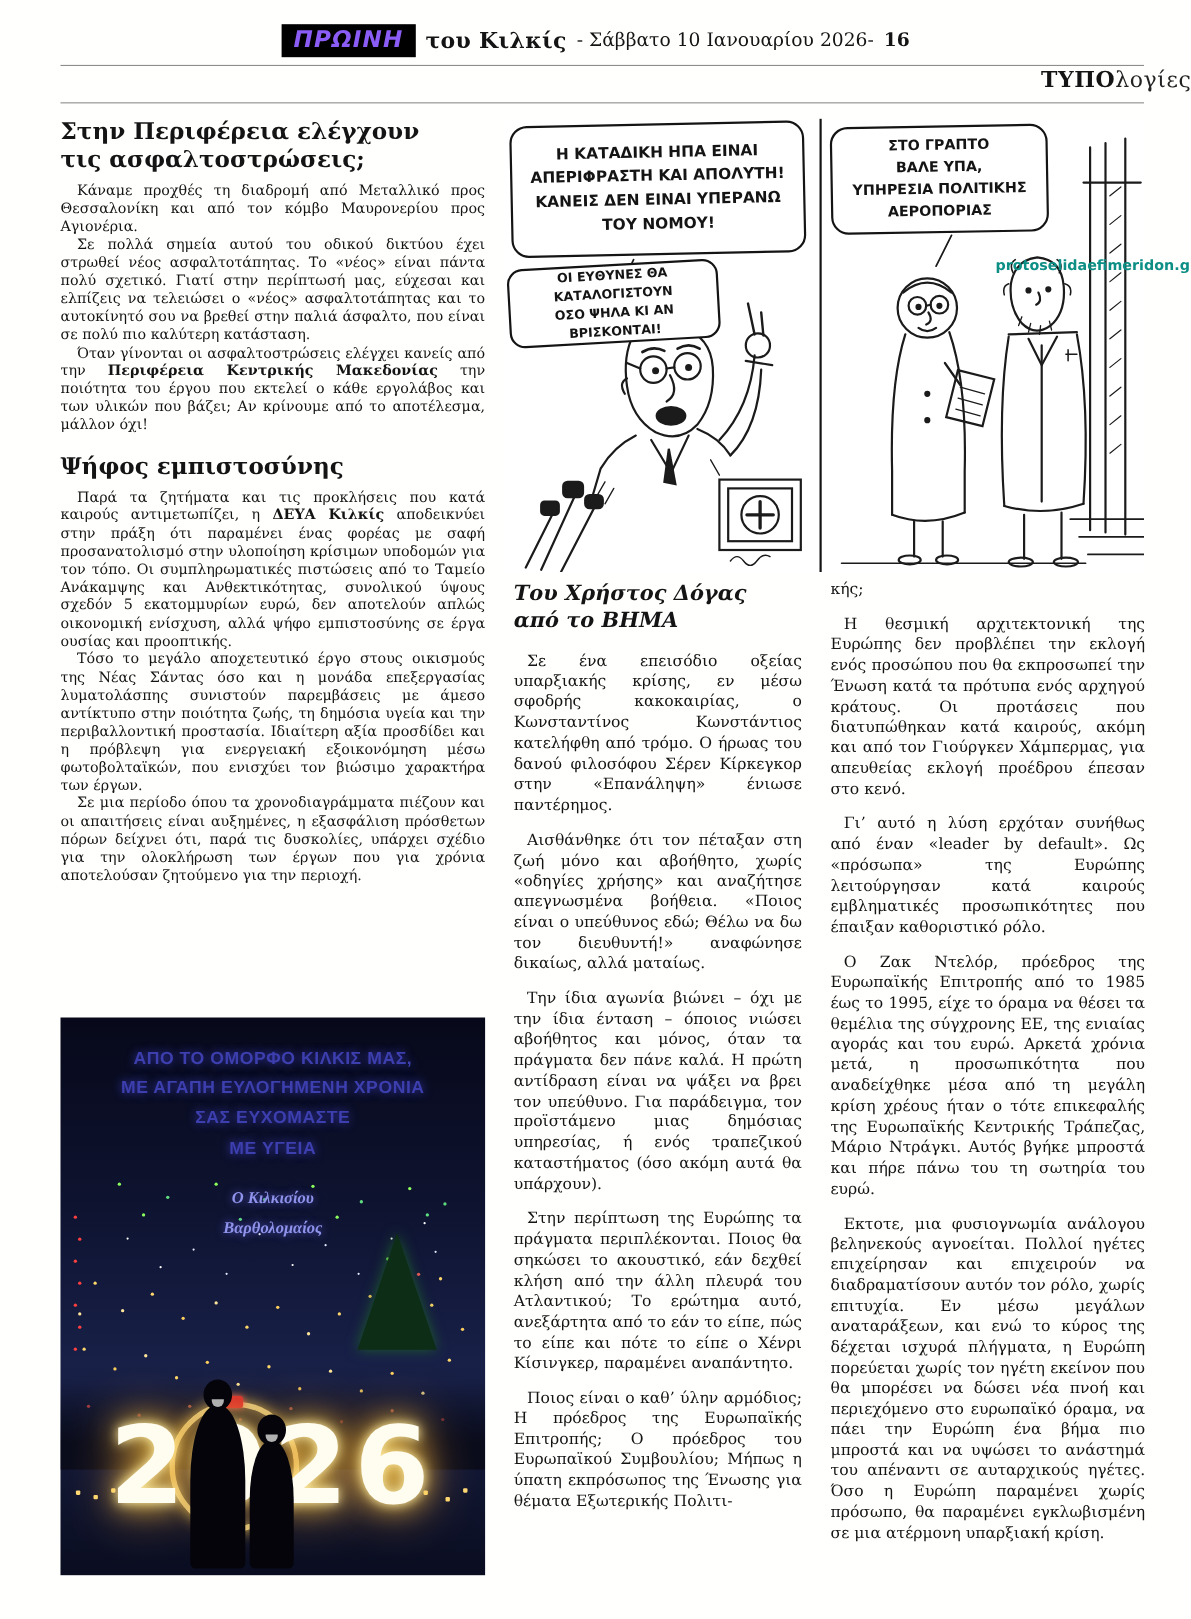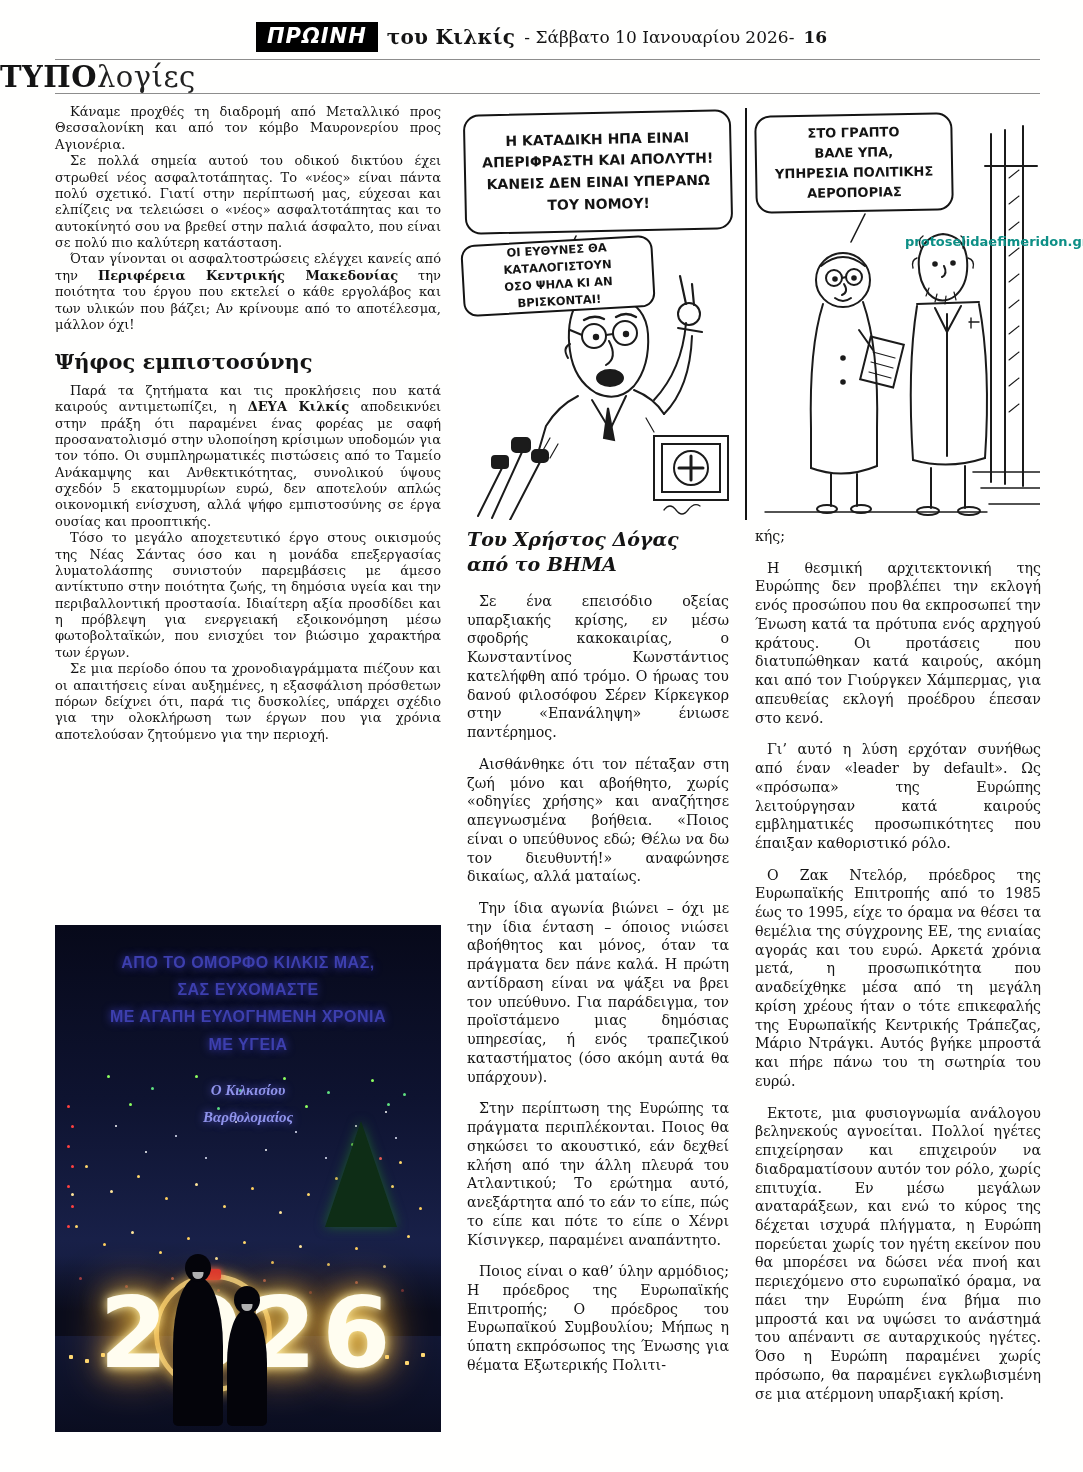--- a/index.html
+++ b/index.html
@@ -3,30 +3,30 @@
 <meta charset="utf-8">
 <title>ΠΡΩΙΝΗ του Κιλκίς - σελ. 16</title>
 <style>
   *{margin:0;padding:0;box-sizing:border-box}
   html,body{background:#d8d8d8}
   .page{position:relative;width:1083px;height:1472px;margin:0 auto;background:#fffffe;
         font-family:"DejaVu Serif","Liberation Serif",serif;color:#141414;overflow:hidden}
 
   
   .masthead{position:absolute;top:22px;left:0;width:100%;display:flex;justify-content:center;align-items:center;gap:9px}
-  .logo{background:#000;color:#ffffff;font-weight:bold;font-style:italic;font-size:21px;
+  .logo{background:#000;color:#8b5cf6;font-weight:bold;font-style:italic;font-size:21px;
         padding:2px 11px 4px;letter-spacing:1px;font-family:"DejaVu Sans","Liberation Sans",sans-serif}
   .logo-suffix{font-weight:bold;font-size:20px;letter-spacing:.3px}
   .issue-date{font-size:17px}
   .page-no{font-weight:bold;font-size:17px}
 
   .rule{position:absolute;left:55px;width:985px;height:1px;background:#8d8d8d}
   .rule-top{top:59px}
   .rule-bottom{top:93px}
-  .section-title{position:absolute;top:60px;left:0;width:100%;text-align:left;font-size:29px;letter-spacing:.5px}
+  .section-title{position:absolute;top:60px;left:0;width:100%;text-align:right;font-size:20px;letter-spacing:.5px}
   .st-bold{font-weight:bold}
   .st-rest{font-weight:normal;color:#222}
 
   
   .col-left{position:absolute;left:55px;top:104px;width:386px}
   .a-title{font-size:21px;font-weight:bold;line-height:1.22;margin:2px 0 9px;max-width:330px}
   .a-title.a2{margin-top:16px;margin-bottom:8px}
   .body-left{font-size:13px;line-height:1.26;text-align:justify}
   .body-left p{margin:0;text-indent:15px}
   .b{font-weight:bold}
@@ -99,20 +99,21 @@
     <span class="logo-suffix">του Κιλκίς</span>
     <span class="issue-date">- Σάββατο 10 Ιανουαρίου 2026-</span>
     <span class="page-no">16</span>
   </header>
 
   <div class="rule rule-top"></div>
   <div class="section-title"><span class="st-bold">ΤΥΠΟ</span><span class="st-rest">λογίες</span></div>
   <div class="rule rule-bottom"></div>
 
   <section class="col-left">
+    <h2 class="a-title">Στην Περιφέρεια ελέγχουν τις ασφαλτοστρώσεις;</h2>
     <div class="body-left">
         <p><span>Κάναμε προχθές τη διαδρομή από Μεταλλικό προς Θεσσαλονίκη και από τον κόμβο Μαυρονερίου προς Αγιονέρια.</span></p>
         <p><span>Σε πολλά σημεία αυτού του οδικού δικτύου έχει στρωθεί νέος ασφαλτοτάπητας. Το «νέος» είναι πάντα πολύ σχετικό. Γιατί στην περίπτωσή μας, εύχεσαι και ελπίζεις να τελειώσει ο «νέος» ασφαλτοτάπητας και το αυτοκίνητό σου να βρεθεί στην παλιά άσφαλτο, που είναι σε πολύ πιο καλύτερη κατάσταση.</span></p>
         <p><span>Όταν γίνονται οι ασφαλτοστρώσεις ελέγχει κανείς από την </span><span class="b">Περιφέρεια Κεντρικής Μακεδονίας</span><span> την ποιότητα του έργου που εκτελεί ο κάθε εργολάβος και των υλικών που βάζει; Αν κρίνουμε από το αποτέλεσμα, μάλλον όχι!</span></p>
       </div>
     <h2 class="a-title a2">Ψήφος εμπιστοσύνης</h2>
     <div class="body-left">
         <p><span>Παρά τα ζητήματα και τις προκλήσεις που κατά καιρούς αντιμετωπίζει, η </span><span class="b">ΔΕΥΑ Κιλκίς</span><span> αποδεικνύει στην πράξη ότι παραμένει ένας φορέας με σαφή προσανατολισμό στην υλοποίηση κρίσιμων υποδομών για τον τόπο. Οι συμπληρωματικές πιστώσεις από το Ταμείο Ανάκαμψης και Ανθεκτικότητας, συνολικού ύψους σχεδόν 5 εκατομμυρίων ευρώ, δεν αποτελούν απλώς οικονομική ενίσχυση, αλλά ψήφο εμπιστοσύνης σε έργα ουσίας και προοπτικής.</span></p>
         <p><span>Τόσο το μεγάλο αποχετευτικό έργο στους οικισμούς της Νέας Σάντας όσο και η μονάδα επεξεργασίας λυματολάσπης συνιστούν παρεμβάσεις με άμεσο αντίκτυπο στην ποιότητα ζωής, τη δημόσια υγεία και την περιβαλλοντική προστασία. Ιδιαίτερη αξία προσδίδει και η πρόβλεψη για ενεργειακή εξοικονόμηση μέσω φωτοβολταϊκών, που ενισχύει τον βιώσιμο χαρακτήρα των έργων.</span></p>
         <p><span>Σε μια περίοδο όπου τα χρονοδιαγράμματα πιέζουν και οι απαιτήσεις είναι αυξημένες, η εξασφάλιση πρόσθετων πόρων δείχνει ότι, παρά τις δυσκολίες, υπάρχει σχέδιο για την ολοκλήρωση των έργων που για χρόνια αποτελούσαν ζητούμενο για την περιοχή.</span></p>
@@ -122,22 +123,22 @@
   <figure class="photo">
     <span class="dots gold"></span>
     <span class="dots white"></span>
     <span class="dots red"></span>
     <span class="dots green"></span>
     <span class="dots windows"></span>
     <span class="tree"></span>
     <span class="skyline"></span>
     <div class="photo-lines">
         <div>ΑΠΟ ΤΟ ΟΜΟΡΦΟ ΚΙΛΚΙΣ ΜΑΣ,</div>
+        <div>ΜΕ ΑΓΑΠΗ ΕΥΛΟΓΗΜΕΝΗ ΧΡΟΝΙΑ</div>
         <div>ΣΑΣ ΕΥΧΟΜΑΣΤΕ</div>
-        <div>ΜΕ ΑΓΑΠΗ ΕΥΛΟΓΗΜΕΝΗ ΧΡΟΝΙΑ</div>
         <div>ΜΕ ΥΓΕΙΑ</div>
       </div>
     <div class="photo-sign">
         <div>Ο Κιλκισίου</div>
         <div>Βαρθολομαίος</div>
       </div>
     <span class="ring"></span>
     <span class="bow"></span>
     <div class="year">2026</div>
     <span class="person p1"></span>

